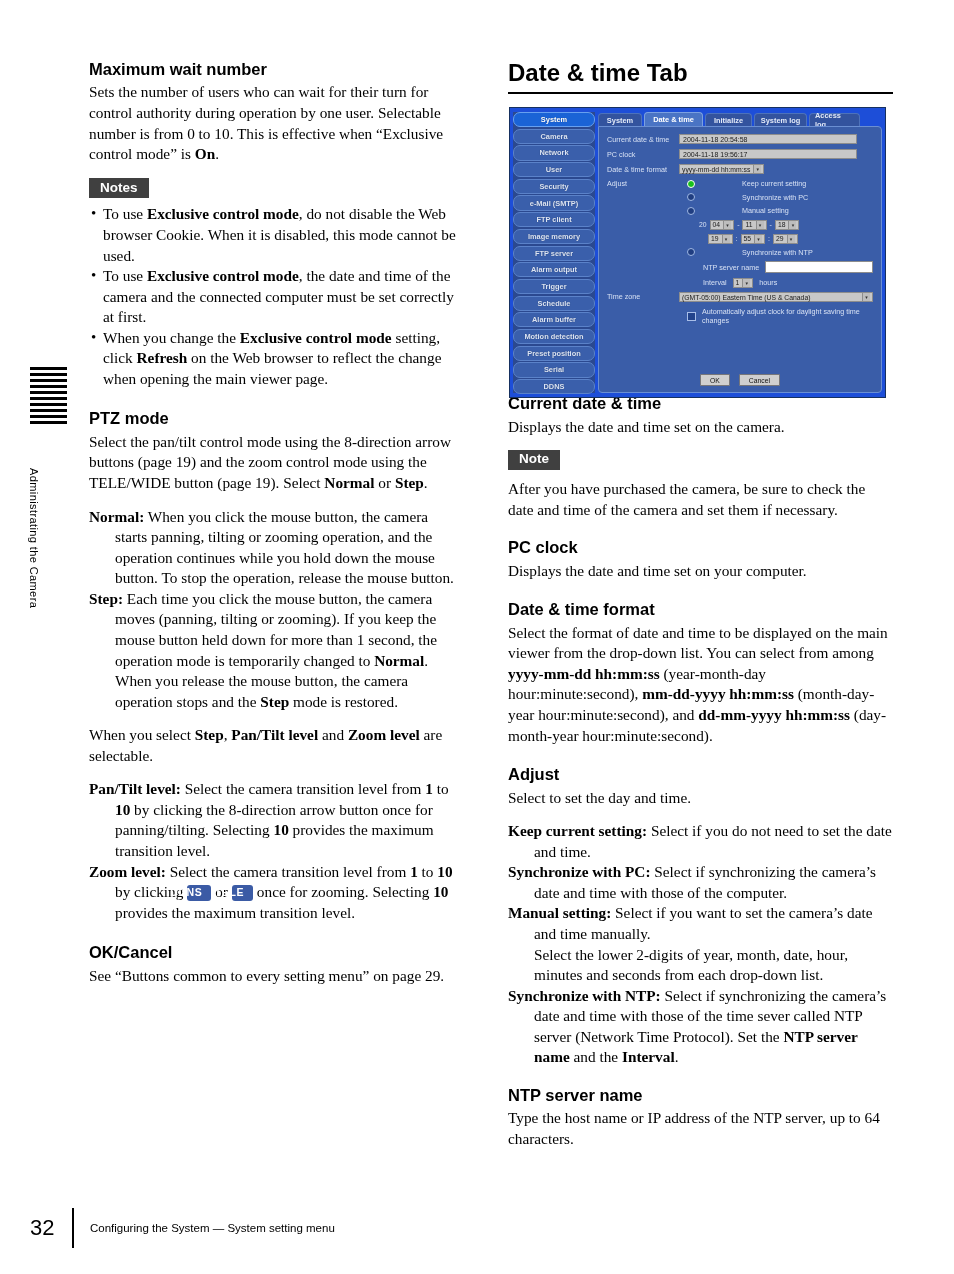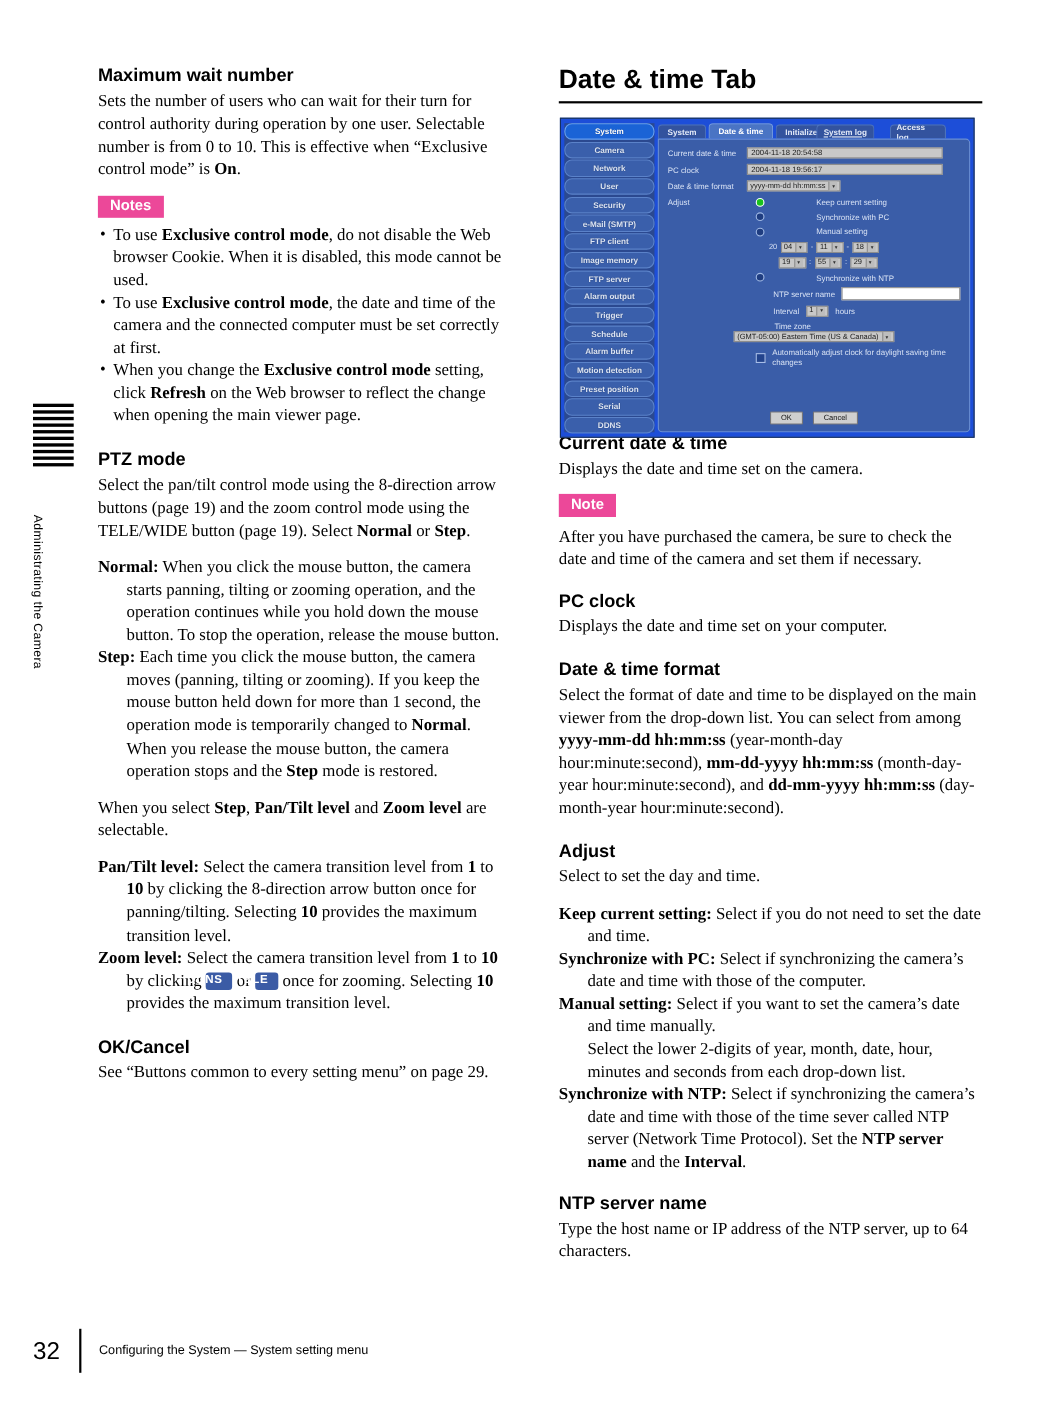--- a/index.html
+++ b/index.html
@@ -44,21 +44,21 @@
     border-bottom:2.2px solid #000;
   }
   p.body{
     font-size:15.3px;line-height:1.345;margin:0 0 0 0;
     text-align:left;
   }
   b{font-weight:bold;}
 
   
   .badge{
-    display:inline-block;background:#ec4899;color:#fff;
+    display:inline-block;background:#404040;color:#fff;
     font-family:"Liberation Sans", sans-serif;
     font-size:13.5px;font-weight:bold;
     padding:2.5px 11px 3.5px 11px;line-height:1.05;
   }
 
   
   ul.bul{margin:6px 0 0 0;padding:0;list-style:none;}
   ul.bul li{
     position:relative;padding-left:14px;
     font-size:15.3px;line-height:1.345;margin-bottom:0px;
@@ -163,21 +163,21 @@
   .rdot.on{background:#19c21b;border-color:#ffffff;}
   .rlabel{font-size:7.2px;color:#d7e1f4;}
   .dsrow{display:flex;align-items:center;padding-left:92px;margin-bottom:4px;}
   .dsrow .pre{font-size:6.8px;color:#d7e1f4;margin-right:3px;}
   .dsrow .sep{font-size:7px;color:#d7e1f4;margin:0 3px;}
   .indent-row{display:flex;align-items:center;padding-left:96px;margin-bottom:4.5px;}
   .indent-row .lbl{font-size:7.2px;color:#d7e1f4;margin-right:6px;}
   .ntpinput{
     background:#ffffff;border:1px solid #8d8d8d;height:10px;flex:1;
   }
-  .tzrow{display:flex;align-items:center;margin-bottom:5px;flex-direction:column;}
+  .tzrow{display:flex;margin-bottom:5px;}
   .cbrow{display:flex;align-items:center;padding-left:80px;}
   .cbox{width:7px;height:7px;background:#22438c;border:1px solid #a8bee8;margin-right:6px;flex:none;}
   .btnrow{
     position:absolute;left:0;right:0;bottom:6px;
     display:flex;justify-content:center;gap:9px;
   }
   .wbtn{
     background:#cfcfcf;border:1px solid #76767a;
     font-size:6.8px;color:#111;
     padding:1.5px 9px;border-radius:1px;
@@ -338,21 +338,21 @@
         <div class="nav-item">Preset position</div>
         <div class="nav-item">Serial</div>
         <div class="nav-item">DDNS</div>
       </div>
 
       <div class="shot-main">
         <div class="tabrow">
           <div class="tab" style="left:0px;width:44px;">System</div>
           <div class="tab active" style="left:46px;width:59px;">Date &amp; time</div>
           <div class="tab" style="left:107px;width:47px;">Initialize</div>
-          <div class="tab" style="left:144px;width:53px;text-decoration:underline;">System log</div>
+          <div class="tab" style="left:156px;width:53px;">System log</div>
           <div class="tab" style="left:211px;width:51px;">Access log</div>
         </div>
 
         <div class="panel">
 
           <div class="frow">
             <div class="flabel">Current date &amp; time</div>
             <div class="ftext" style="width:178px;">2004-11-18  20:54:58</div>
           </div>
 

